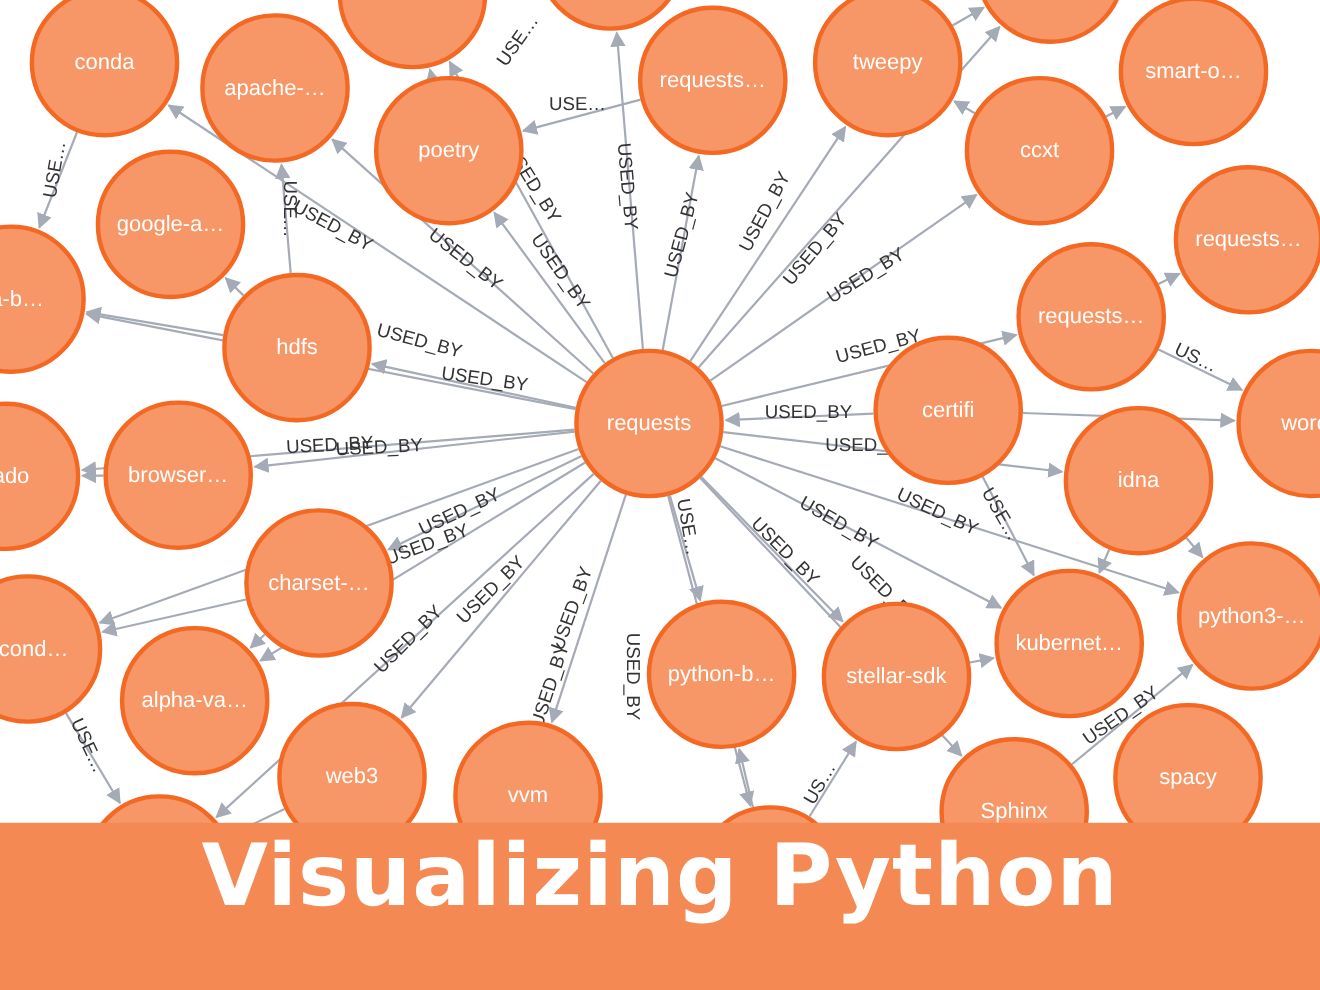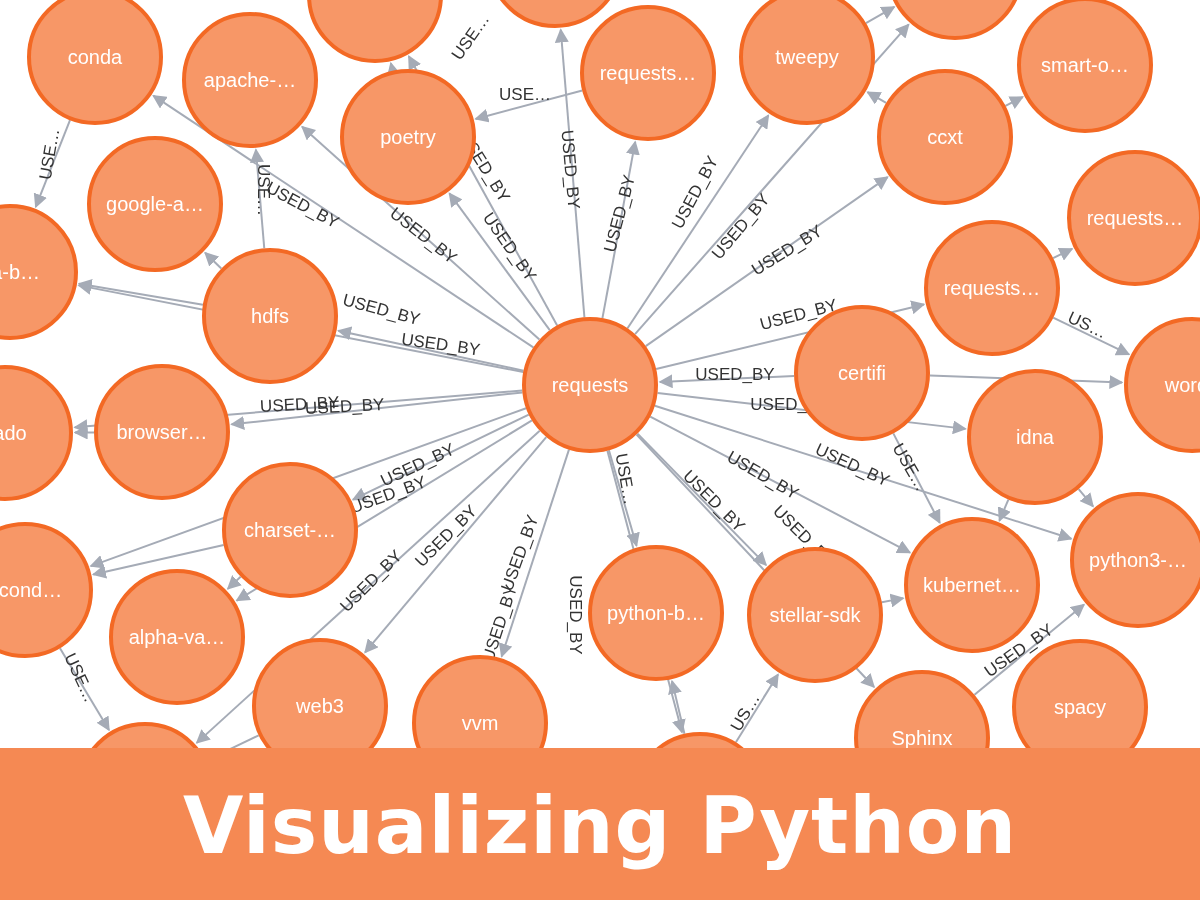--- a/index.html
+++ b/index.html
@@ -2,21 +2,21 @@
 <html><head>
 <meta charset="utf-8">
 <style>
   html, body { margin:0; padding:0; }
   body { width:1200px; height:900px; position:relative; overflow:hidden; background:#ffffff; font-family:"Liberation Sans", sans-serif; }
   #graph { position:absolute; left:0; top:0; width:1200px; height:900px; }
   .edge { stroke:#a5abb6; stroke-width:2; fill:none; }
   .elabel { font-family:"Liberation Sans", sans-serif; font-size:17px; fill:#333333; }
   .node-circle { fill:#f79767; stroke:#f36924; stroke-width:4; }
   .node-label { font-family:"Liberation Sans", sans-serif; font-size:20px; fill:#ffffff; text-anchor:middle; dominant-baseline:central; }
-  #banner { position:absolute; left:0; top:748px; width:1200px; height:152px; background:#f58953; display:flex; align-items:center; justify-content:center; }
+  #banner { position:absolute; left:0; top:748px; width:1200px; height:152px; background:#f58953; display:flex; justify-content:center; }
   #banner-title { color:#ffffff; font-family:"DejaVu Sans", sans-serif; font-weight:bold; font-size:78px; letter-spacing:1px; margin-top:4px; }
 </style>
 </head>
 <body>
 
 <svg id="graph" xmlns="http://www.w3.org/2000/svg" viewBox="0 0 1200 900">
   <defs>
     <marker id="arrow" viewBox="0 0 10 10" refX="9" refY="5" markerWidth="7" markerHeight="7" orient="auto-start-reverse">
       <path d="M0,0 L10,5 L0,10 z" fill="#a5abb6"></path>
     </marker>

